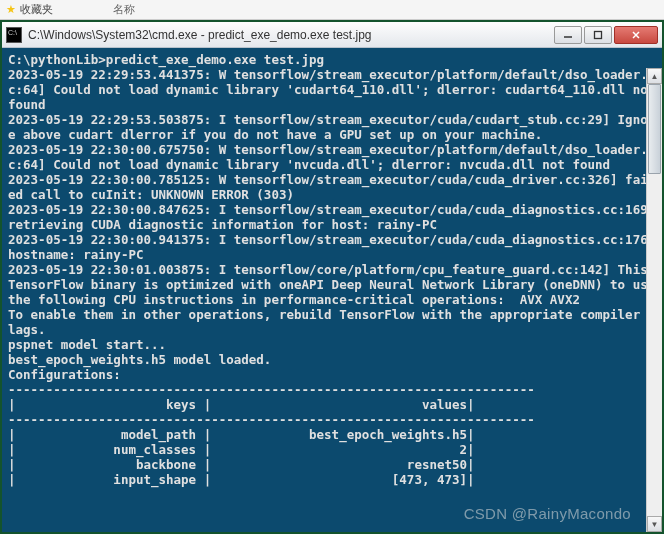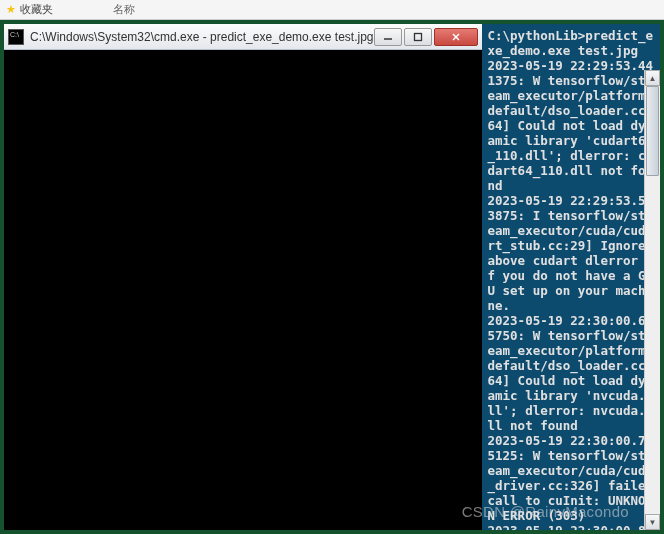--- a/index.html
+++ b/index.html
@@ -27,24 +27,24 @@
   }
   .fav-label { margin-right: 60px; }
   .col-label { color: #666; }
 
   .cmd-window {
     position: absolute;
     top: 20px;
     left: 0;
     right: 0;
     bottom: 0;
-    border: 4px solid #14532d;
+    border: 2px solid #14532d;
     background: #000;
     display: flex;
-    flex-direction: row;
+    flex-direction: column;
     justify-content: flex-end;
   }
   .title-bar {
     height: 26px;
     background: linear-gradient(#fdfdfd, #e4e7ec);
     border-bottom: 1px solid #b8c2cc;
     display: flex;
     align-items: center;
     padding: 0 4px;
     font-size: 12px;

